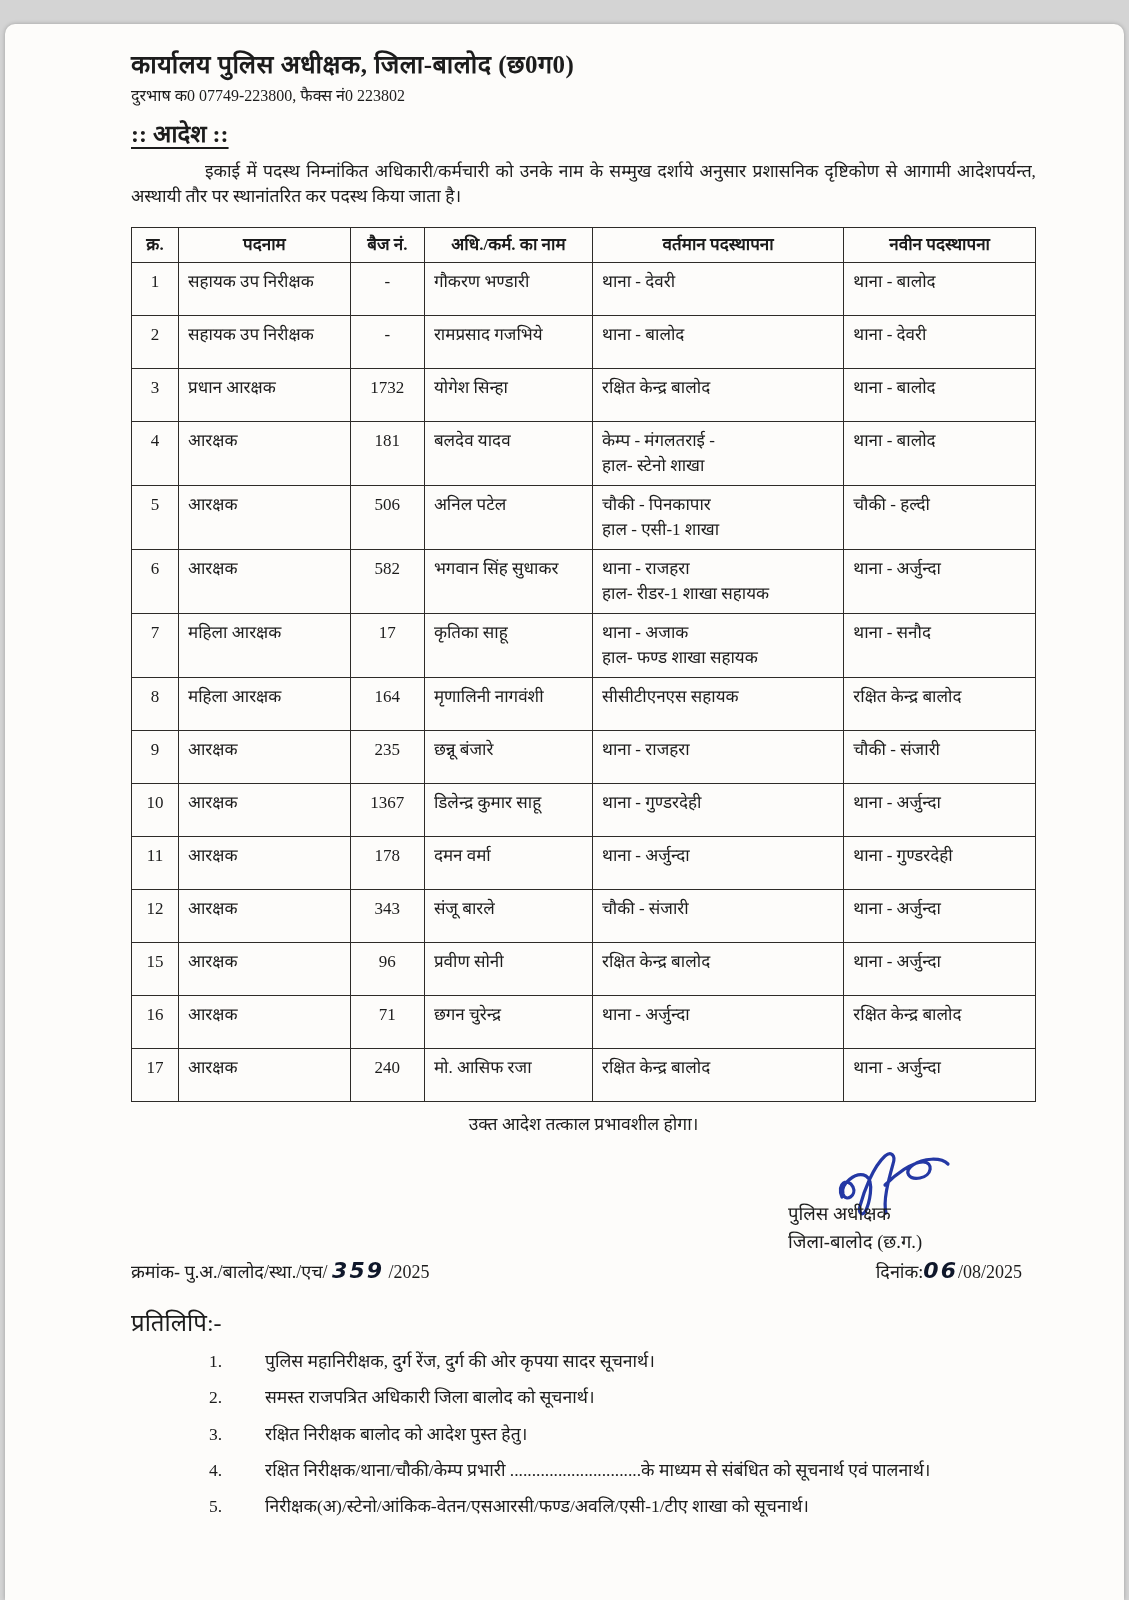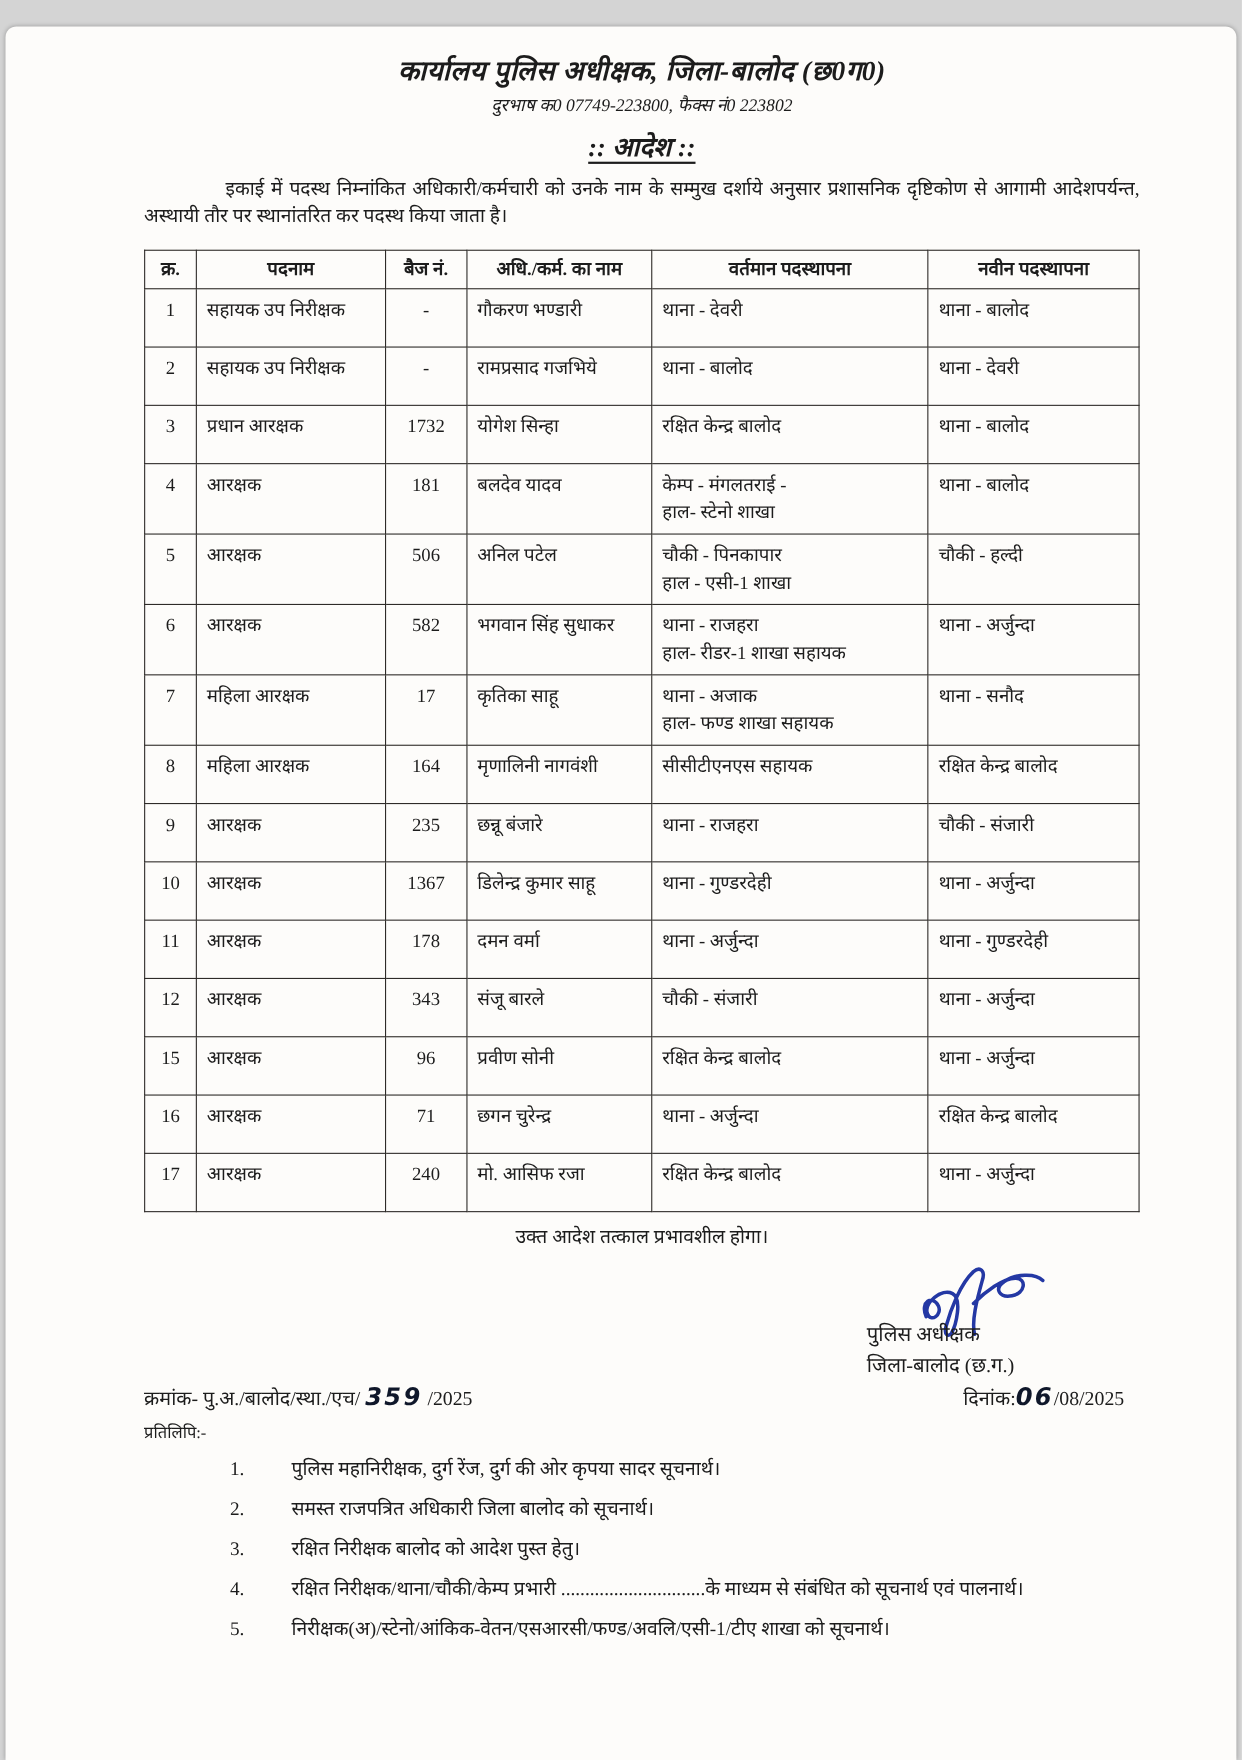--- a/index.html
+++ b/index.html
@@ -13,21 +13,21 @@
   .paper{
     margin:24px 5px 0 5px;
     height:1576px;
     background:#fdfcfa;
     border-radius:10px 10px 0 0;
     box-shadow:0 0 4px rgba(0,0,0,.25);
     box-sizing:border-box;
     padding:22px 0 0 0;
   }
   .content{padding:0 88px 0 126px;}
-  .doc-header{text-align:center;font-style:italic;}
+  .doc-header{}
   .office-title{font-size:25px;font-weight:bold;letter-spacing:.5px;}
   .contact-line{font-size:16px;margin-top:4px;}
   .order-heading{
     font-size:24px;font-weight:bold;margin-top:10px;
     text-decoration:underline;text-underline-offset:5px;
   }
   .intro{
     font-size:17.5px;line-height:1.45;margin-top:10px;
     text-indent:74px;text-align:justify;
   }
@@ -58,21 +58,21 @@
   .ref-row{
     display:flex;justify-content:space-between;align-items:flex-end;
     font-size:18px;margin-top:2px;
   }
   .hand-blue{
     color:#0f172a;font-weight:bold;font-size:22px;
     font-family:"DejaVu Sans",sans-serif;letter-spacing:2px;
     font-style:italic;
   }
   .date-line{margin-right:14px;}
-  .copy-heading{font-size:15px;margin-top:8px;}
+  .copy-heading{font-size:24px;margin-top:22px;}
   ol.copies{
     margin:10px 0 0 0;padding:0 40px 0 78px;
     font-size:17.5px;line-height:1.55;
   }
   ol.copies li{
     list-style:none;display:flex;margin-bottom:9px;
   }
   ol.copies .li-num{width:56px;flex:0 0 56px;}
   ol.copies .li-text{flex:1;}
 </style>

